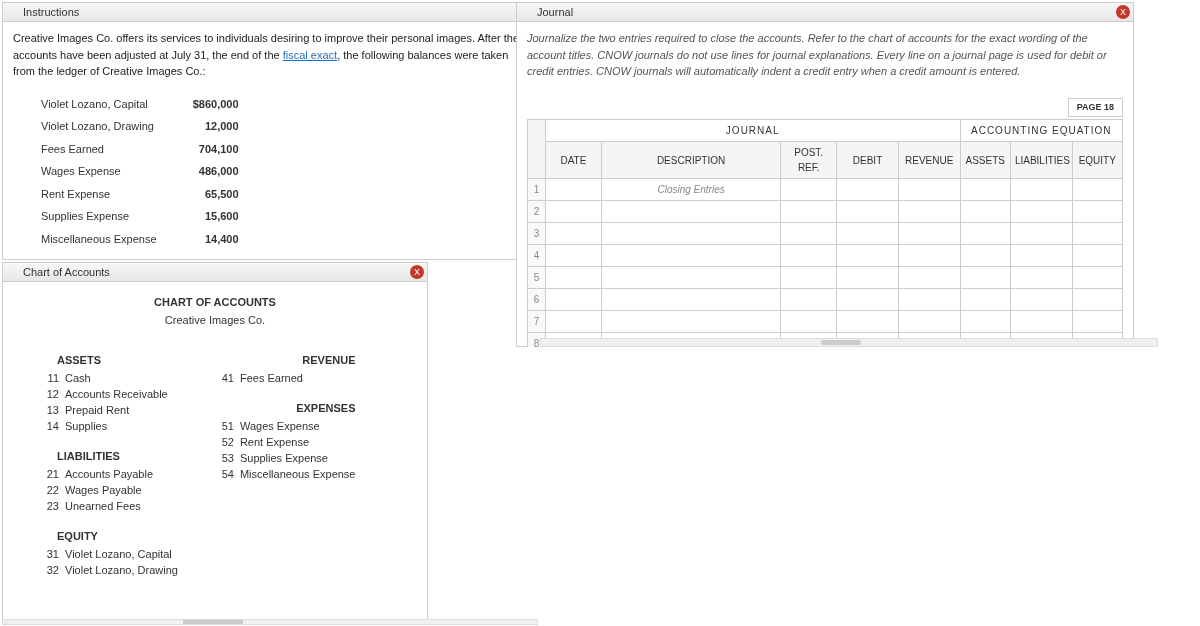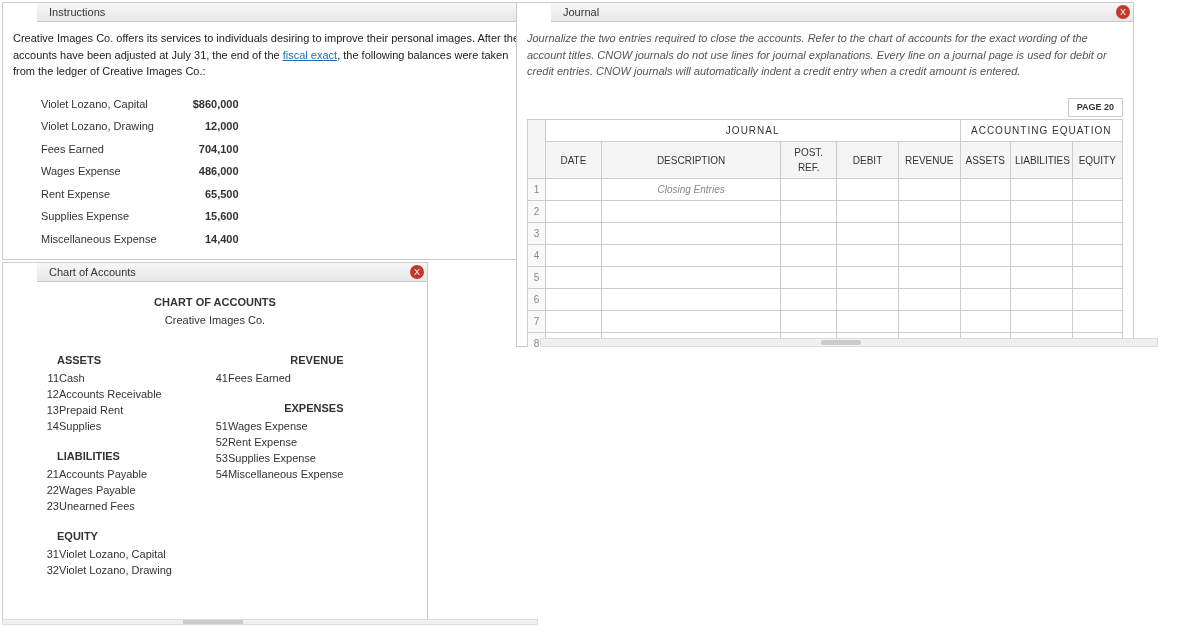--- a/index.html
+++ b/index.html
@@ -1,18 +1,18 @@
 <!DOCTYPE html>
 <html><head>
 <meta charset="utf-8">
 <style>
   * { box-sizing: border-box; margin: 0; padding: 0; }
   body { font-family: Arial, Helvetica, sans-serif; font-size: 11px; color: #333; background: #fff; width: 1200px; height: 626px; overflow: hidden; position: relative; }
   .pane { position: absolute; border: 1px solid #ccc; background: #fff; }
-  .pane-header { background: linear-gradient(#f7f7f7,#e7e7e7); border-bottom: 1px solid #ccc; padding: 3px 12px; font-size: 11px; color: #333; position: relative; margin-left: 34px; }
+  .pane-header { background: linear-gradient(#f7f7f7,#e7e7e7); border-bottom: 1px solid #ccc; padding: 3px 20px; font-size: 11px; color: #333; position: relative; }
   .close-btn { position: absolute; right: 3px; top: 2px; width: 14px; height: 14px; border-radius: 50%; background: #c0392b; color: #fff; font-size: 9px; line-height: 14px; text-align: center; cursor: pointer; }
   .pane-body { padding: 8px 10px; overflow: auto; }
   
   
   #instructions { left: 2px; top: 2px; width: 536px; height: 258px; }
   #instructions .pane-body { height: 238px; overflow: hidden; line-height: 1.5; }
   .instr-text { font-size: 11px; color: #222; }
   .fiscal-link { color: #1e6fbf; text-decoration: underline; cursor: pointer; }
   .ledger-table { margin: 12px 0 12px 20px; }
   .ledger-table td { padding: 2px 6px; font-size: 11px; }
@@ -20,21 +20,21 @@
   
   
   #coa { left: 2px; top: 262px; width: 426px; height: 360px; }
   #coa .pane-body { height: 340px; overflow-y: scroll; }
   .coa-title { text-align: center; font-weight: bold; font-size: 11px; margin-top: 6px; }
   .coa-sub { text-align: center; font-size: 11px; margin-top: 6px; }
   .coa-cols { display: flex; gap: 40px; margin: 20px 0 0 30px; }
   .coa-col { }
   .coa-section { font-weight: bold; font-size: 11px; margin: 8px 0 4px 0; text-align: right; }
   .coa-section.left { text-align: left; padding-left: 14px; }
-  .coa-row { display: flex; gap: 0; padding: 2px 0; font-size: 11px; }
+  .coa-row { display: flex; gap: 6px; padding: 2px 0; font-size: 11px; }
   .coa-num { width: 16px; text-align: right; }
   
   
   #journal { left: 516px; top: 2px; width: 618px; height: 345px; }
   #journal .pane-body { height: 325px; overflow: hidden; line-height: 1.5; }
   .journal-instr { font-style: italic; color: #555; font-size: 11px; margin-bottom: 18px; }
   .page-lbl { text-align: right; font-size: 9px; font-weight: bold; border: 1px solid #ccc; display: inline-block; padding: 2px 8px; float: right; margin-bottom: 2px; }
   .jtable-wrap { clear: both; }
   table.jtable { border-collapse: collapse; width: 100%; table-layout: fixed; }
   table.jtable th, table.jtable td { border: 1px solid #ccc; font-size: 10px; padding: 3px 4px; text-align: center; height: 18px; }
@@ -177,21 +177,21 @@
   </div>
 </div>
 
 <div class="pane" id="journal">
   <div class="pane-header">
     <span>Journal</span>
     <span class="close-btn">X</span>
   </div>
   <div class="pane-body">
     <div class="journal-instr">Journalize the two entries required to close the accounts. Refer to the chart of accounts for the exact wording of the account titles. CNOW journals do not use lines for journal explanations. Every line on a journal page is used for debit or credit entries. CNOW journals will automatically indent a credit entry when a credit amount is entered.</div>
-    <span class="page-lbl">PAGE 20</span>
+    <span class="page-lbl">PAGE 18</span>
     <div class="jtable-wrap">
     <table class="jtable">
       <colgroup>
         <col style="width:16px">
             <col style="width:50px">
             <col style="width:160px">
             <col style="width:50px">
             <col style="width:55px">
             <col style="width:55px">
             <col style="width:45px">

